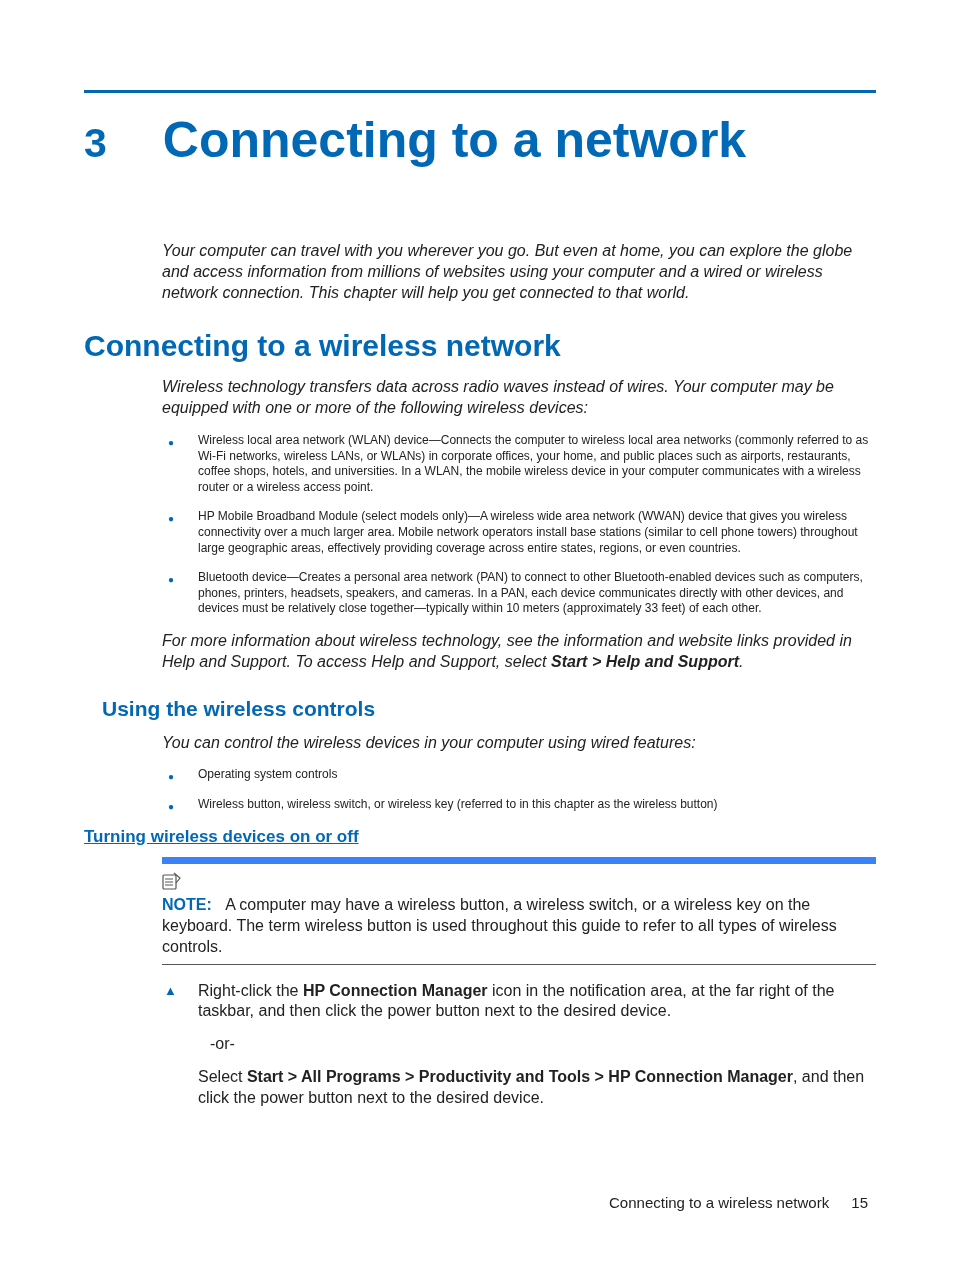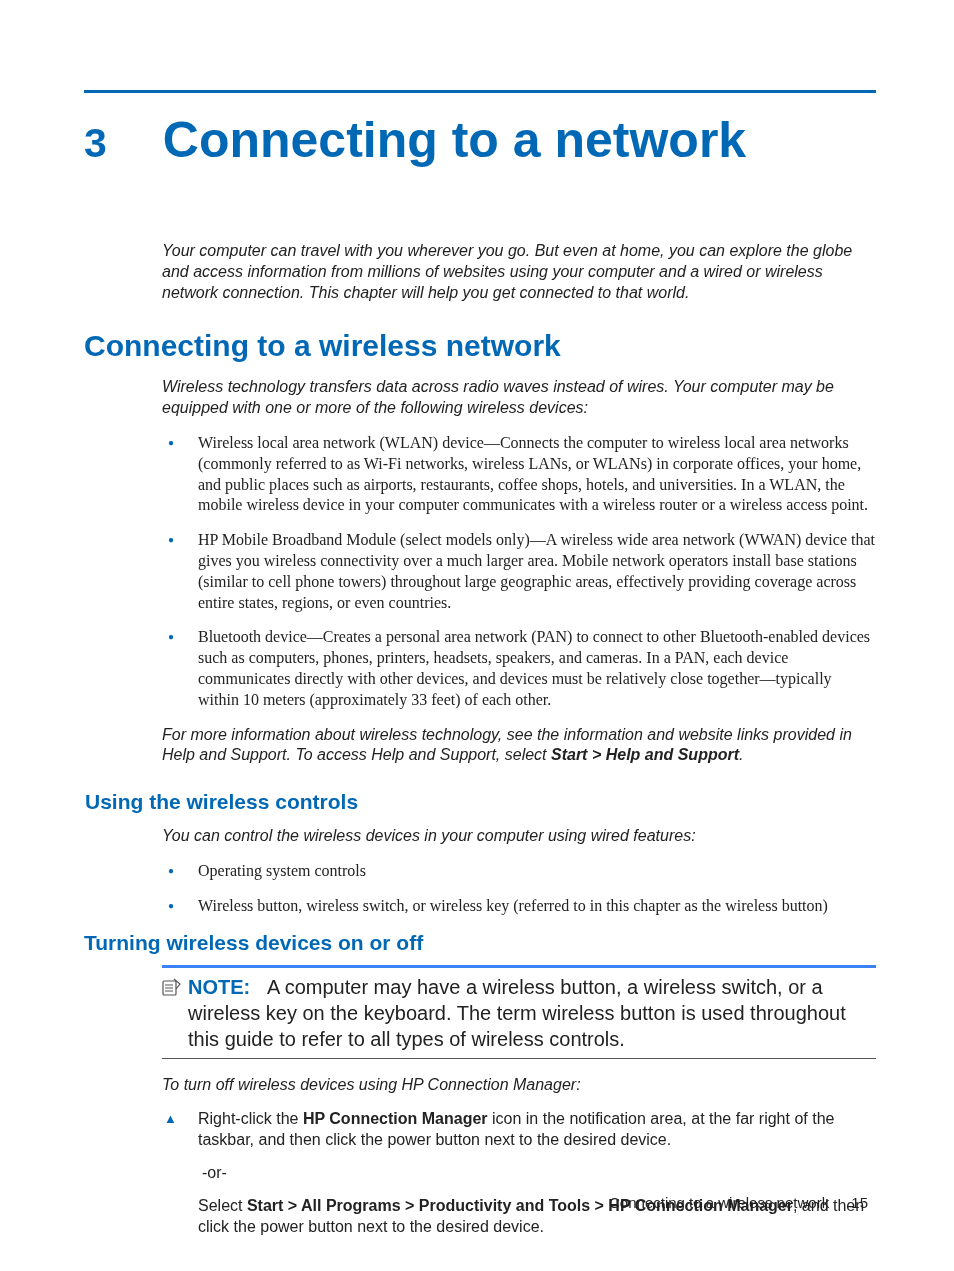--- a/index.html
+++ b/index.html
@@ -59,64 +59,65 @@
     font-weight: 800;
     color: #0068b5;
     margin: 26px 0 14px 0;
     font-family: "Segoe UI Black", Arial Black, sans-serif;
     font-stretch: condensed;
   }
   h2.sub {
     font-size: 21px;
     font-weight: 800;
     color: #0068b5;
-    margin: 24px 0 12px 1px;
+    margin: 24px 0 12px 18px;
     font-family: "Segoe UI Black", Arial Black, sans-serif;
     font-stretch: condensed;
   }
   h3.subsub {
-    font-size: 21px;
+    font-size: 17px;
     font-weight: 800;
     color: #0068b5;
     margin: 12px 0 10px 0;
     font-family: "Segoe UI Black", Arial Black, sans-serif;
     font-stretch: condensed;
+    text-decoration: underline;
   }
   ul.bullets {
     list-style: none;
     margin: 0 0 14px 0;
     padding: 0;
   }
   ul.bullets > li {
     position: relative;
     padding-left: 36px;
-    font-size: 16px;
+    font-size: 12px;
     line-height: 1.3;
     margin-bottom: 14px;
     font-stretch: condensed;
-    font-family: Liberation Serif, serif;
   }
   ul.bullets > li::before {
     content: "●";
     position: absolute;
     left: 6px;
     top: 0;
     color: #0068b5;
     font-size: 10px;
     line-height: 20px;
   }
   .note-box {
-    border-top: 3px solid #3b82f6;
+    border-top: 7px solid #3b82f6;
     border-bottom: 1px solid #555;
     padding: 6px 0;
     margin: 10px 0 16px 0;
-    font-size: 20px;
+    font-size: 16px;
     line-height: 1.3;
     display: flex;
     font-stretch: condensed;
+    flex-direction: column;
   }
   .note-icon {
     width: 26px;
     flex-shrink: 0;
     padding-top: 2px;
   }
   .note-text { flex: 1; }
   .note-label {
     color: #0068b5;
     font-weight: 800;
@@ -136,21 +137,21 @@
     font-stretch: condensed;
   }
   .proc-marker {
     position: absolute;
     left: 2px;
     top: 2px;
     color: #0068b5;
     font-size: 13px;
   }
   .proc-inner {
-    margin: 12px 4px;
+    margin: 12px 12px;
   }
   .b { font-weight: 700; }
   .footer {
     position: absolute;
     bottom: 60px;
     right: 86px;
     font-size: 15px;
     font-stretch: condensed;
   }
   .footer .sect { margin-right: 18px; }
@@ -207,21 +208,20 @@
           <line x1="3" y1="13" x2="11" y2="13" stroke="#555" stroke-width="1"></line>
           <path d="M12 1 L18 6 L14 11" fill="none" stroke="#555" stroke-width="1.2"></path>
         </svg>
       </div>
       <div class="note-text">
         <span class="note-label">NOTE:</span>
         &nbsp;&nbsp;<span>A computer may have a wireless button, a wireless switch, or a wireless key on the keyboard. The term wireless button is used throughout this guide to refer to all types of wireless controls.</span>
       </div>
     </div>
 
-    <p>To turn off wireless devices using HP Connection Manager:</p>
 
     <ul class="proc">
       <li>
         <span class="proc-marker">▲</span>
         <span>Right-click the </span><span class="b">HP Connection Manager</span><span> icon in the notification area, at the far right of the taskbar, and then click the power button next to the desired device.</span>
         <div class="proc-inner">-or-</div>
         <div>
           <span>Select </span><span class="b">Start &gt; All Programs &gt; Productivity and Tools &gt; HP Connection Manager</span><span>, and then click the power button next to the desired device.</span>
         </div>
       </li>

